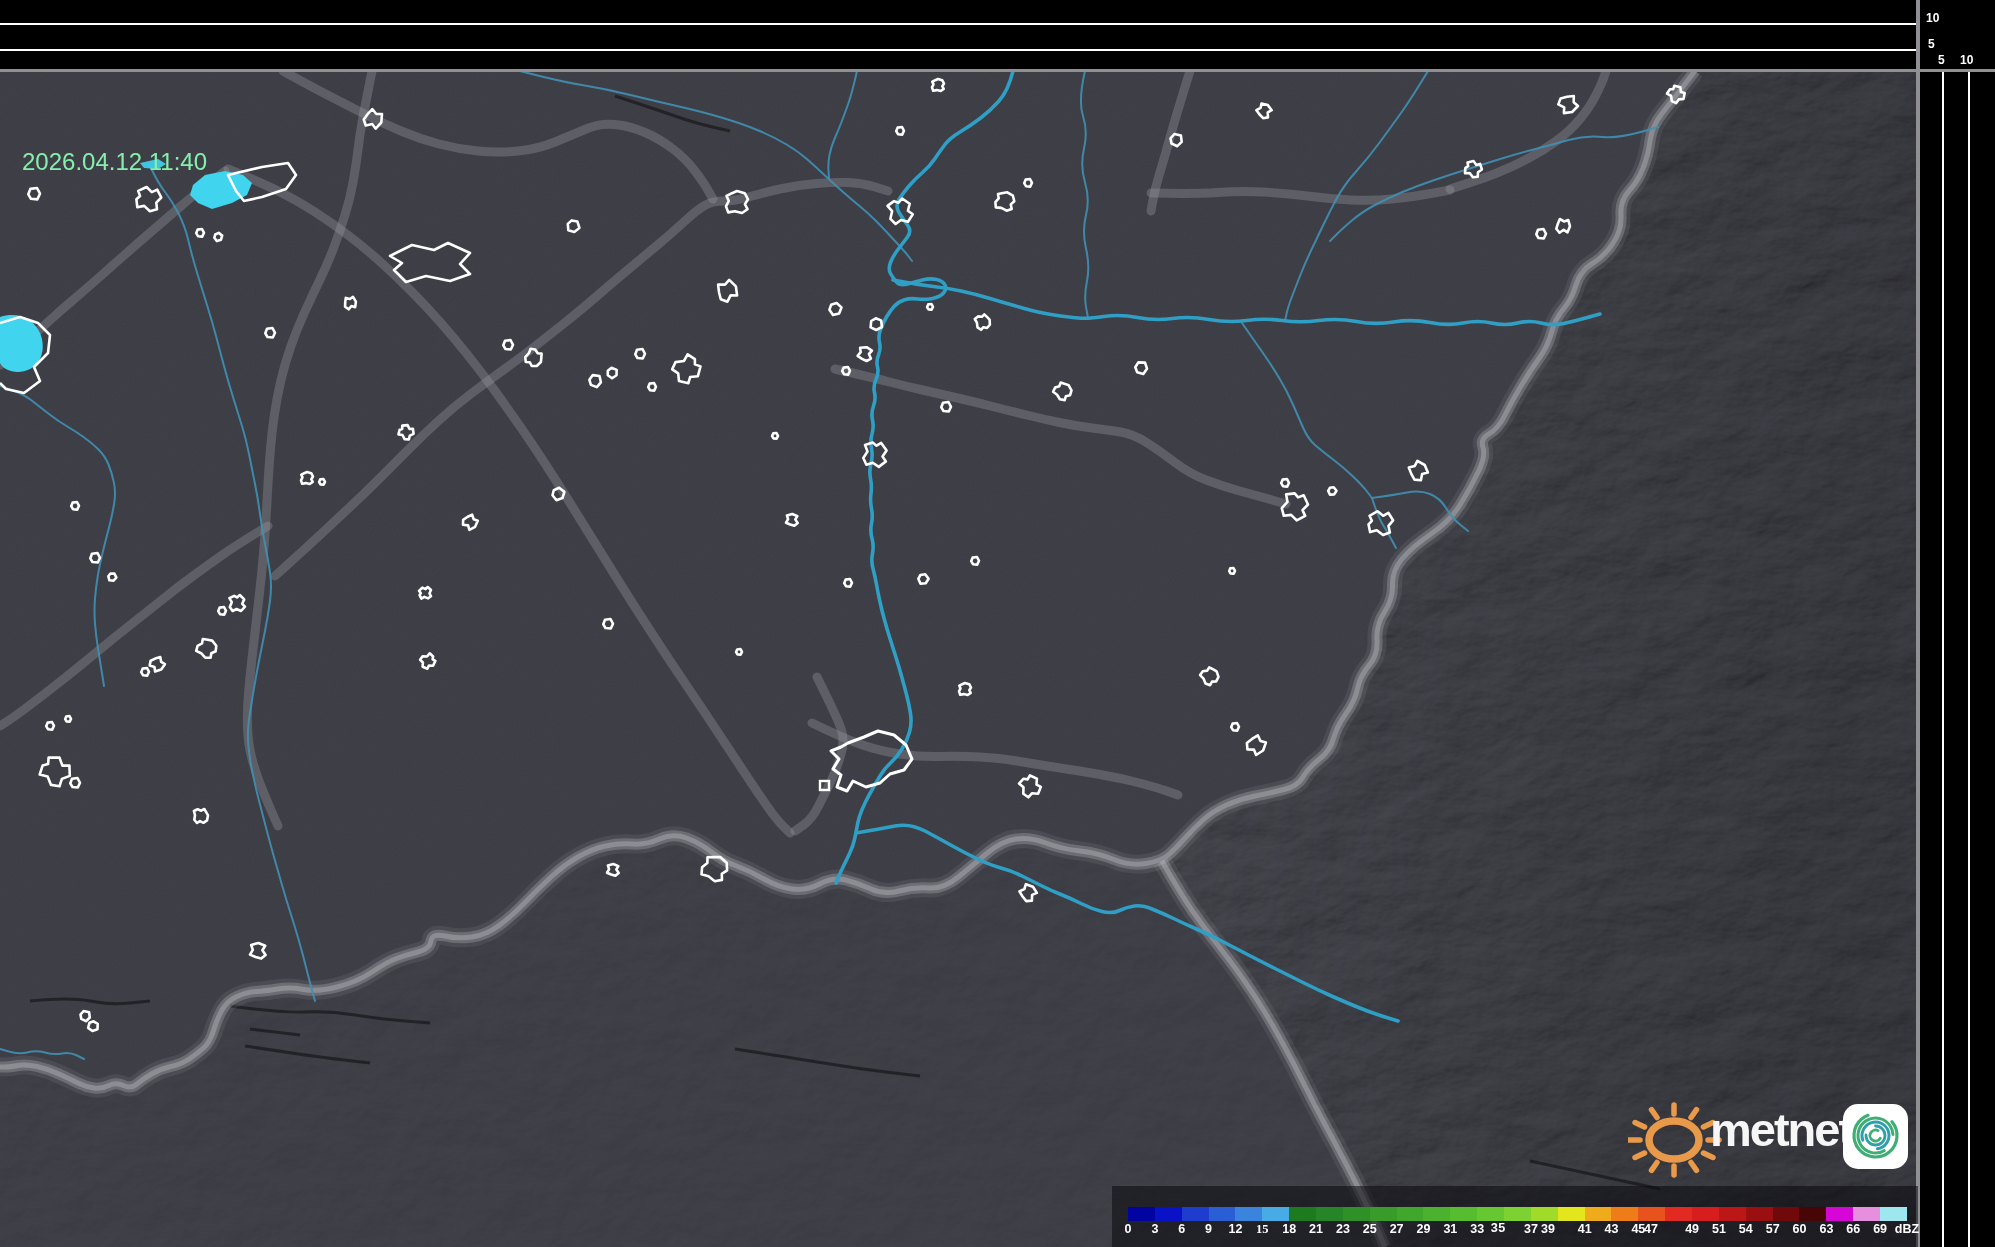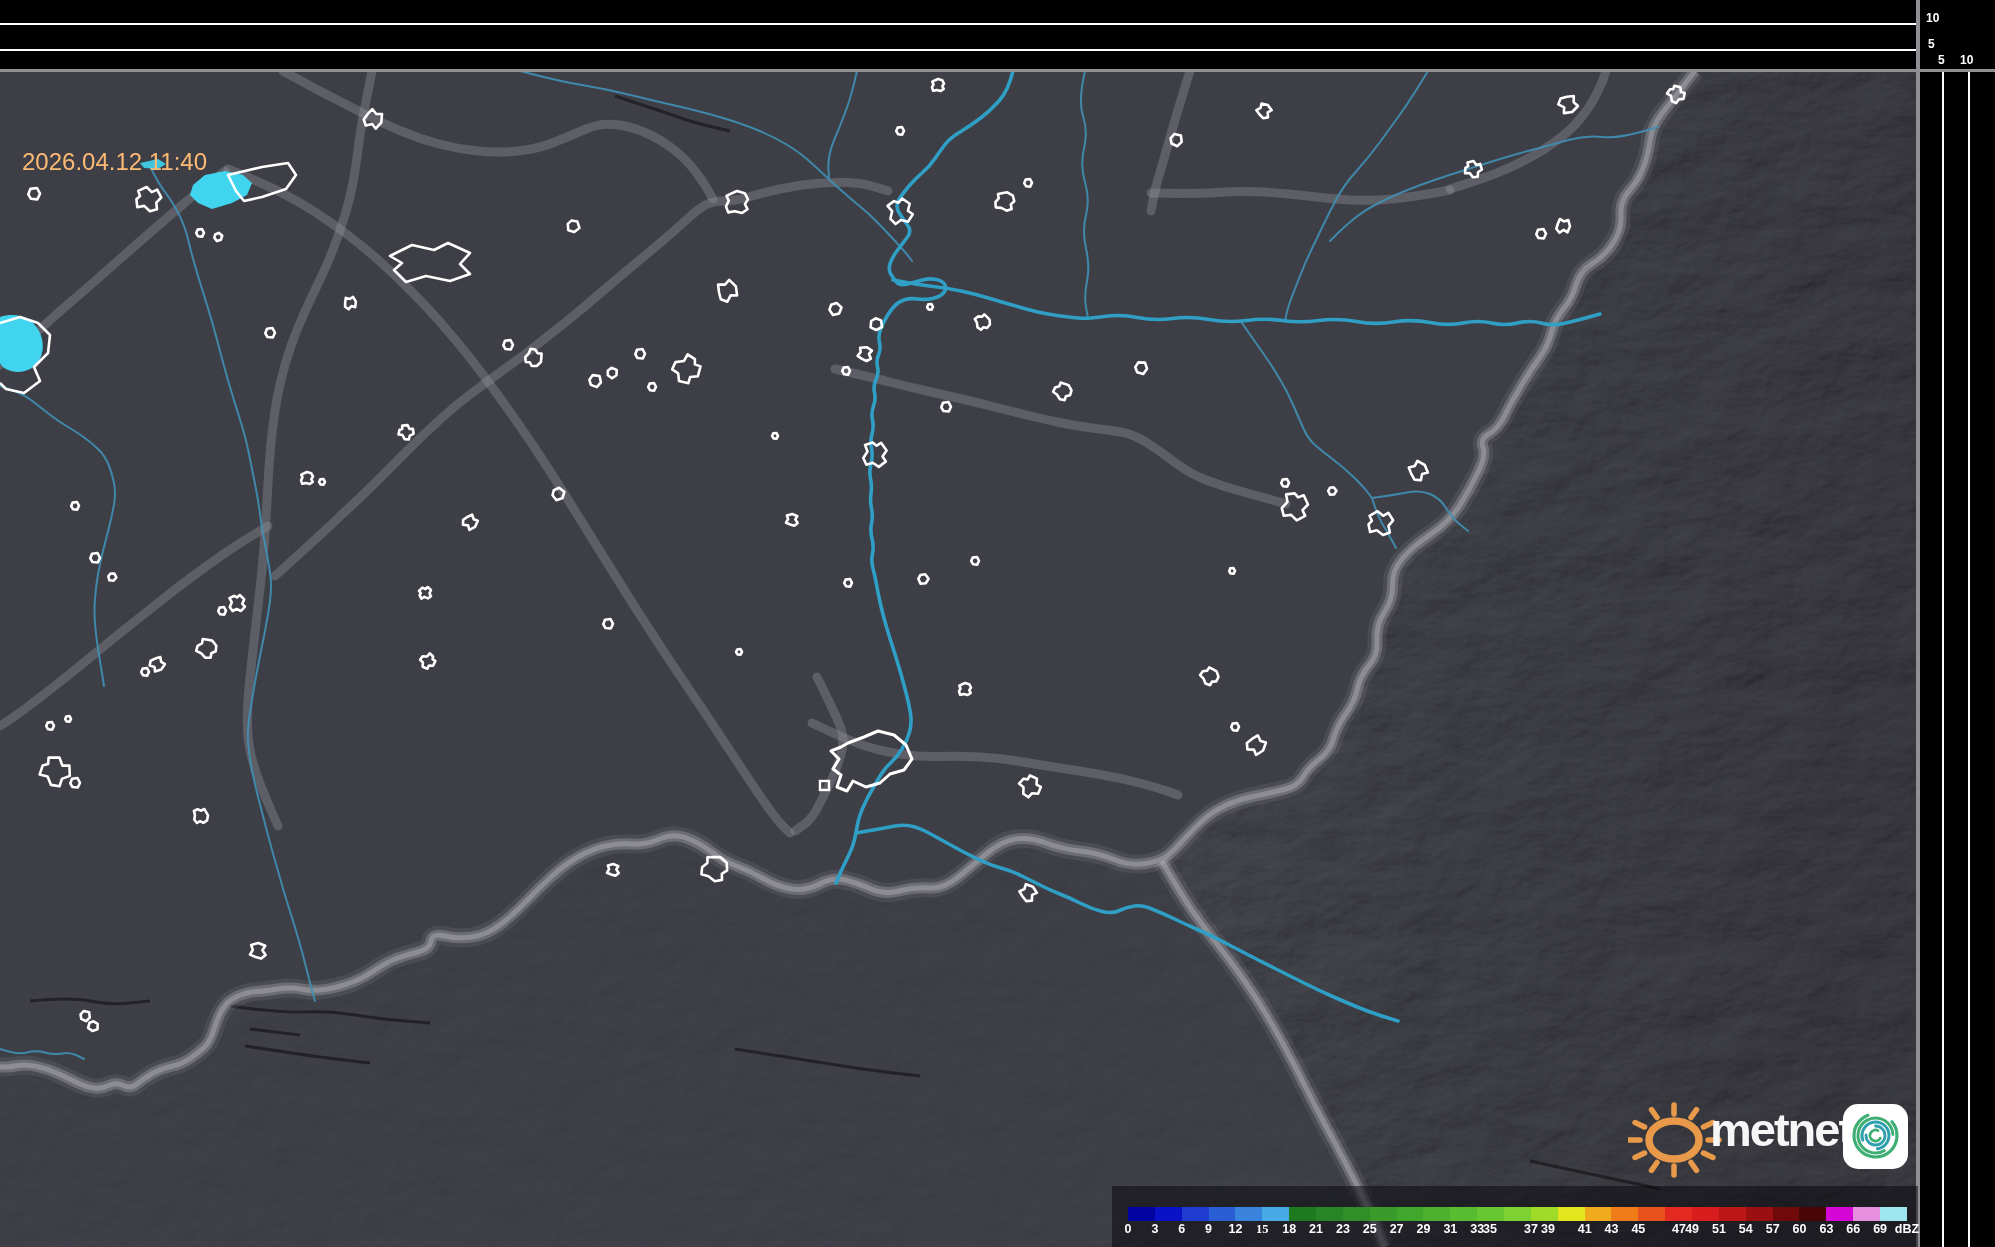--- a/index.html
+++ b/index.html
@@ -6,21 +6,21 @@
   .stage{position:relative;width:1995px;height:1247px;overflow:hidden;background:#000;
          font-family:"Liberation Sans",sans-serif;}
   .map-wrap{position:absolute;left:0;top:71px;width:1917px;height:1176px;display:block;}
   .ruler-hline{position:absolute;left:0;width:1917px;height:2px;background:#fff;}
   .ruler-vline{position:absolute;top:72px;width:2px;height:1175px;background:#fff;}
   .axis-h{position:absolute;left:0;top:69px;width:1995px;height:3px;background:#8f8f94;}
   .axis-v{position:absolute;left:1916px;top:0;width:4px;height:1247px;background:#8f8f94;}
   .rlabel{position:absolute;color:#fff;font-size:12px;font-weight:700;line-height:12px;}
   .title{position:absolute;left:20px;top:100px;color:#fff;font-size:35px;letter-spacing:.4px;
          text-shadow:0 0 2px rgba(0,0,0,.35);white-space:nowrap;}
-  .datetime{position:absolute;left:22px;top:148px;color:#fdba74;font-size:24px;}
+  .datetime{position:absolute;left:22px;top:148px;color:#86efac;font-size:24px;}
   .cbar-strip{position:absolute;left:1112px;top:1186px;width:806px;height:61px;background:rgba(10,10,14,.55);}
   .cbar{position:absolute;left:16px;top:21px;height:14px;display:flex;}
   .cbar div{height:14px;}
   .cbar-label{position:absolute;top:36px;transform:translateX(-50%);color:#fff;font-size:12.5px;
               font-weight:700;white-space:nowrap;}
   .logo{position:absolute;left:1628px;top:1082px;width:292px;height:106px;}
   .logo-text{position:absolute;left:82px;top:20px;color:#f6f6f6;font-size:47px;font-weight:700;
              letter-spacing:-2px;}
   .appicon{position:absolute;left:215px;top:22px;width:65px;height:65px;background:#fff;border-radius:15px;}
   .appicon svg{position:absolute;left:0;top:0;}
@@ -252,27 +252,27 @@
         <span class="cbar-label" style="left: 123.448px;">12</span>
         <span class="cbar-label" style="left: 150.31px; font-family: Liberation Serif, serif;">15</span>
         <span class="cbar-label" style="left: 177.172px;">18</span>
         <span class="cbar-label" style="left: 204.034px;">21</span>
         <span class="cbar-label" style="left: 230.897px;">23</span>
         <span class="cbar-label" style="left: 257.759px;">25</span>
         <span class="cbar-label" style="left: 284.621px;">27</span>
         <span class="cbar-label" style="left: 311.483px; text-align: center;">29</span>
         <span class="cbar-label" style="left: 338.345px;">31</span>
         <span class="cbar-label" style="left: 365.207px;">33</span>
-        <span class="cbar-label" style="left: 378px;">35</span>
+        <span class="cbar-label" style="left: 386px; font-family: Liberation Mono, monospace;">35</span>
         <span class="cbar-label" style="left: 418.931px;">37</span>
         <span class="cbar-label" style="left: 430px; margin-left: 6px;">39</span>
         <span class="cbar-label" style="left: 472.655px;">41</span>
         <span class="cbar-label" style="left: 499.517px;">43</span>
         <span class="cbar-label" style="left: 526.379px;">45</span>
-        <span class="cbar-label" style="left: 567px;">47</span>
+        <span class="cbar-label" style="left: 539px;">47</span>
         <span class="cbar-label" style="left: 580.103px;">49</span>
         <span class="cbar-label" style="left: 606.966px;">51</span>
         <span class="cbar-label" style="left: 633.828px;">54</span>
         <span class="cbar-label" style="left: 660.69px;">57</span>
         <span class="cbar-label" style="left: 687.552px;">60</span>
         <span class="cbar-label" style="left: 714.414px;">63</span>
         <span class="cbar-label" style="left: 741.276px;">66</span>
         <span class="cbar-label" style="left: 768.138px;">69</span>
         <span class="cbar-label" style="left: 795px;">dBZ</span>
       </div>

